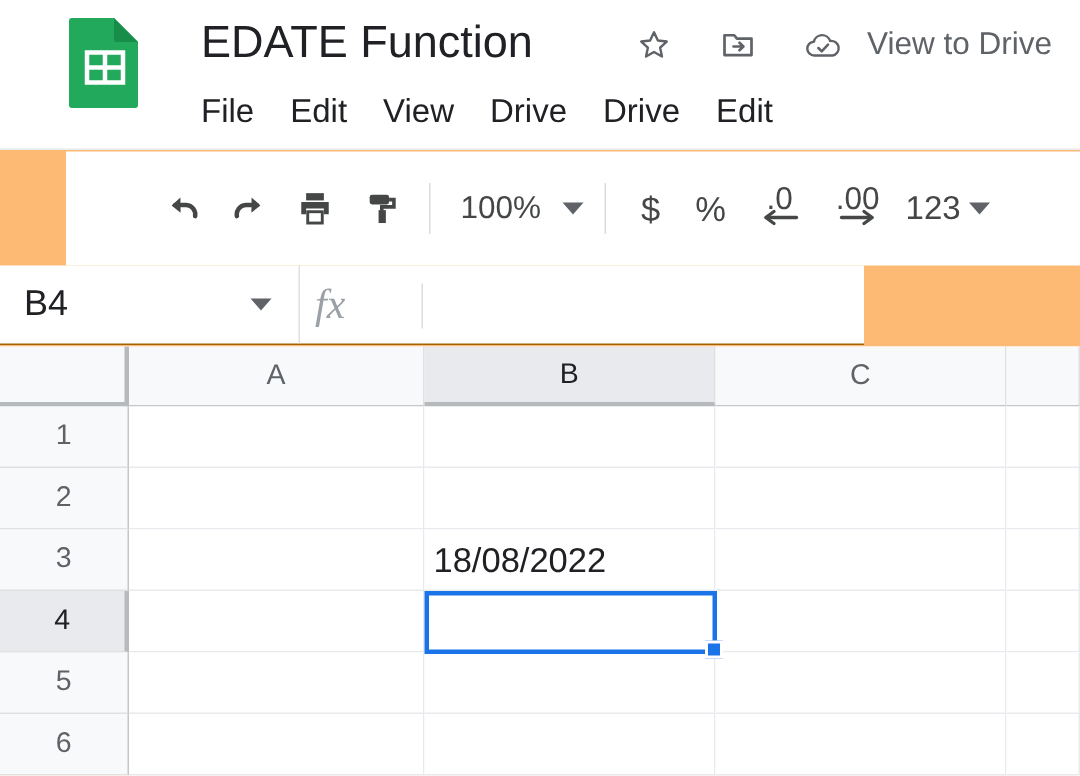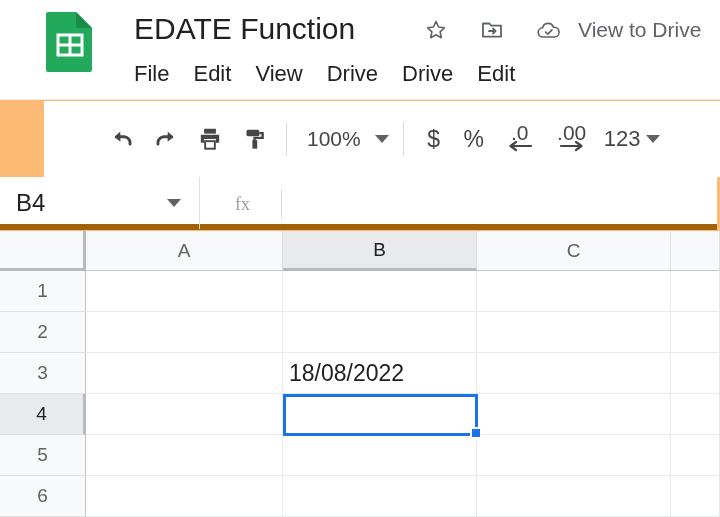--- a/index.html
+++ b/index.html
@@ -123,38 +123,39 @@
   .caret {
     width: 0; height: 0;
     border-left: 7px solid transparent;
     border-right: 7px solid transparent;
     border-top: 8px solid #5f6368;
     display: inline-block;
   }
 
   
   .formulabar {
-    position: absolute; left: 0; top: 177px; width: 717px; height: 53px;
-    background: #ffffff;
-    border-bottom: 6px solid #a16207;
+    position: absolute; left: 0; top: 177px; width: 576px; height: 53px;
+    background: #ffffff;
+    border-bottom: 1px solid #a16207;
   }
   .namebox {
     position: absolute; left: 0; top: 0; width: 200px; height: 52px;
     display: flex; align-items: center;
     border-right: 1px solid #e0e0e0;
   }
   .namebox .nb-text {
     font-size: 24px; color: #202124; margin-left: 16px;
   }
   .namebox .caret { position: absolute; right: 18px; top: 22px; }
 
   .fx {
-    position: absolute; left: 235px; top: 10px;
+    position: absolute; left: 210px; top: 10px;
     font-family: "Liberation Serif", serif;
-    font-size: 18px; color: #9aa0a6;
+    font-style: italic;
+    font-size: 28px; color: #9aa0a6;
     line-height: 34px;
   }
   .fxdiv {
     position: absolute; left: 281px; top: 12px;
     width: 1px; height: 30px; background: #dadce0;
   }
 
   
   .grid { position: absolute; left: 0; top: 231px; width: 720px; height: 286px; background: #ffffff; }
 

